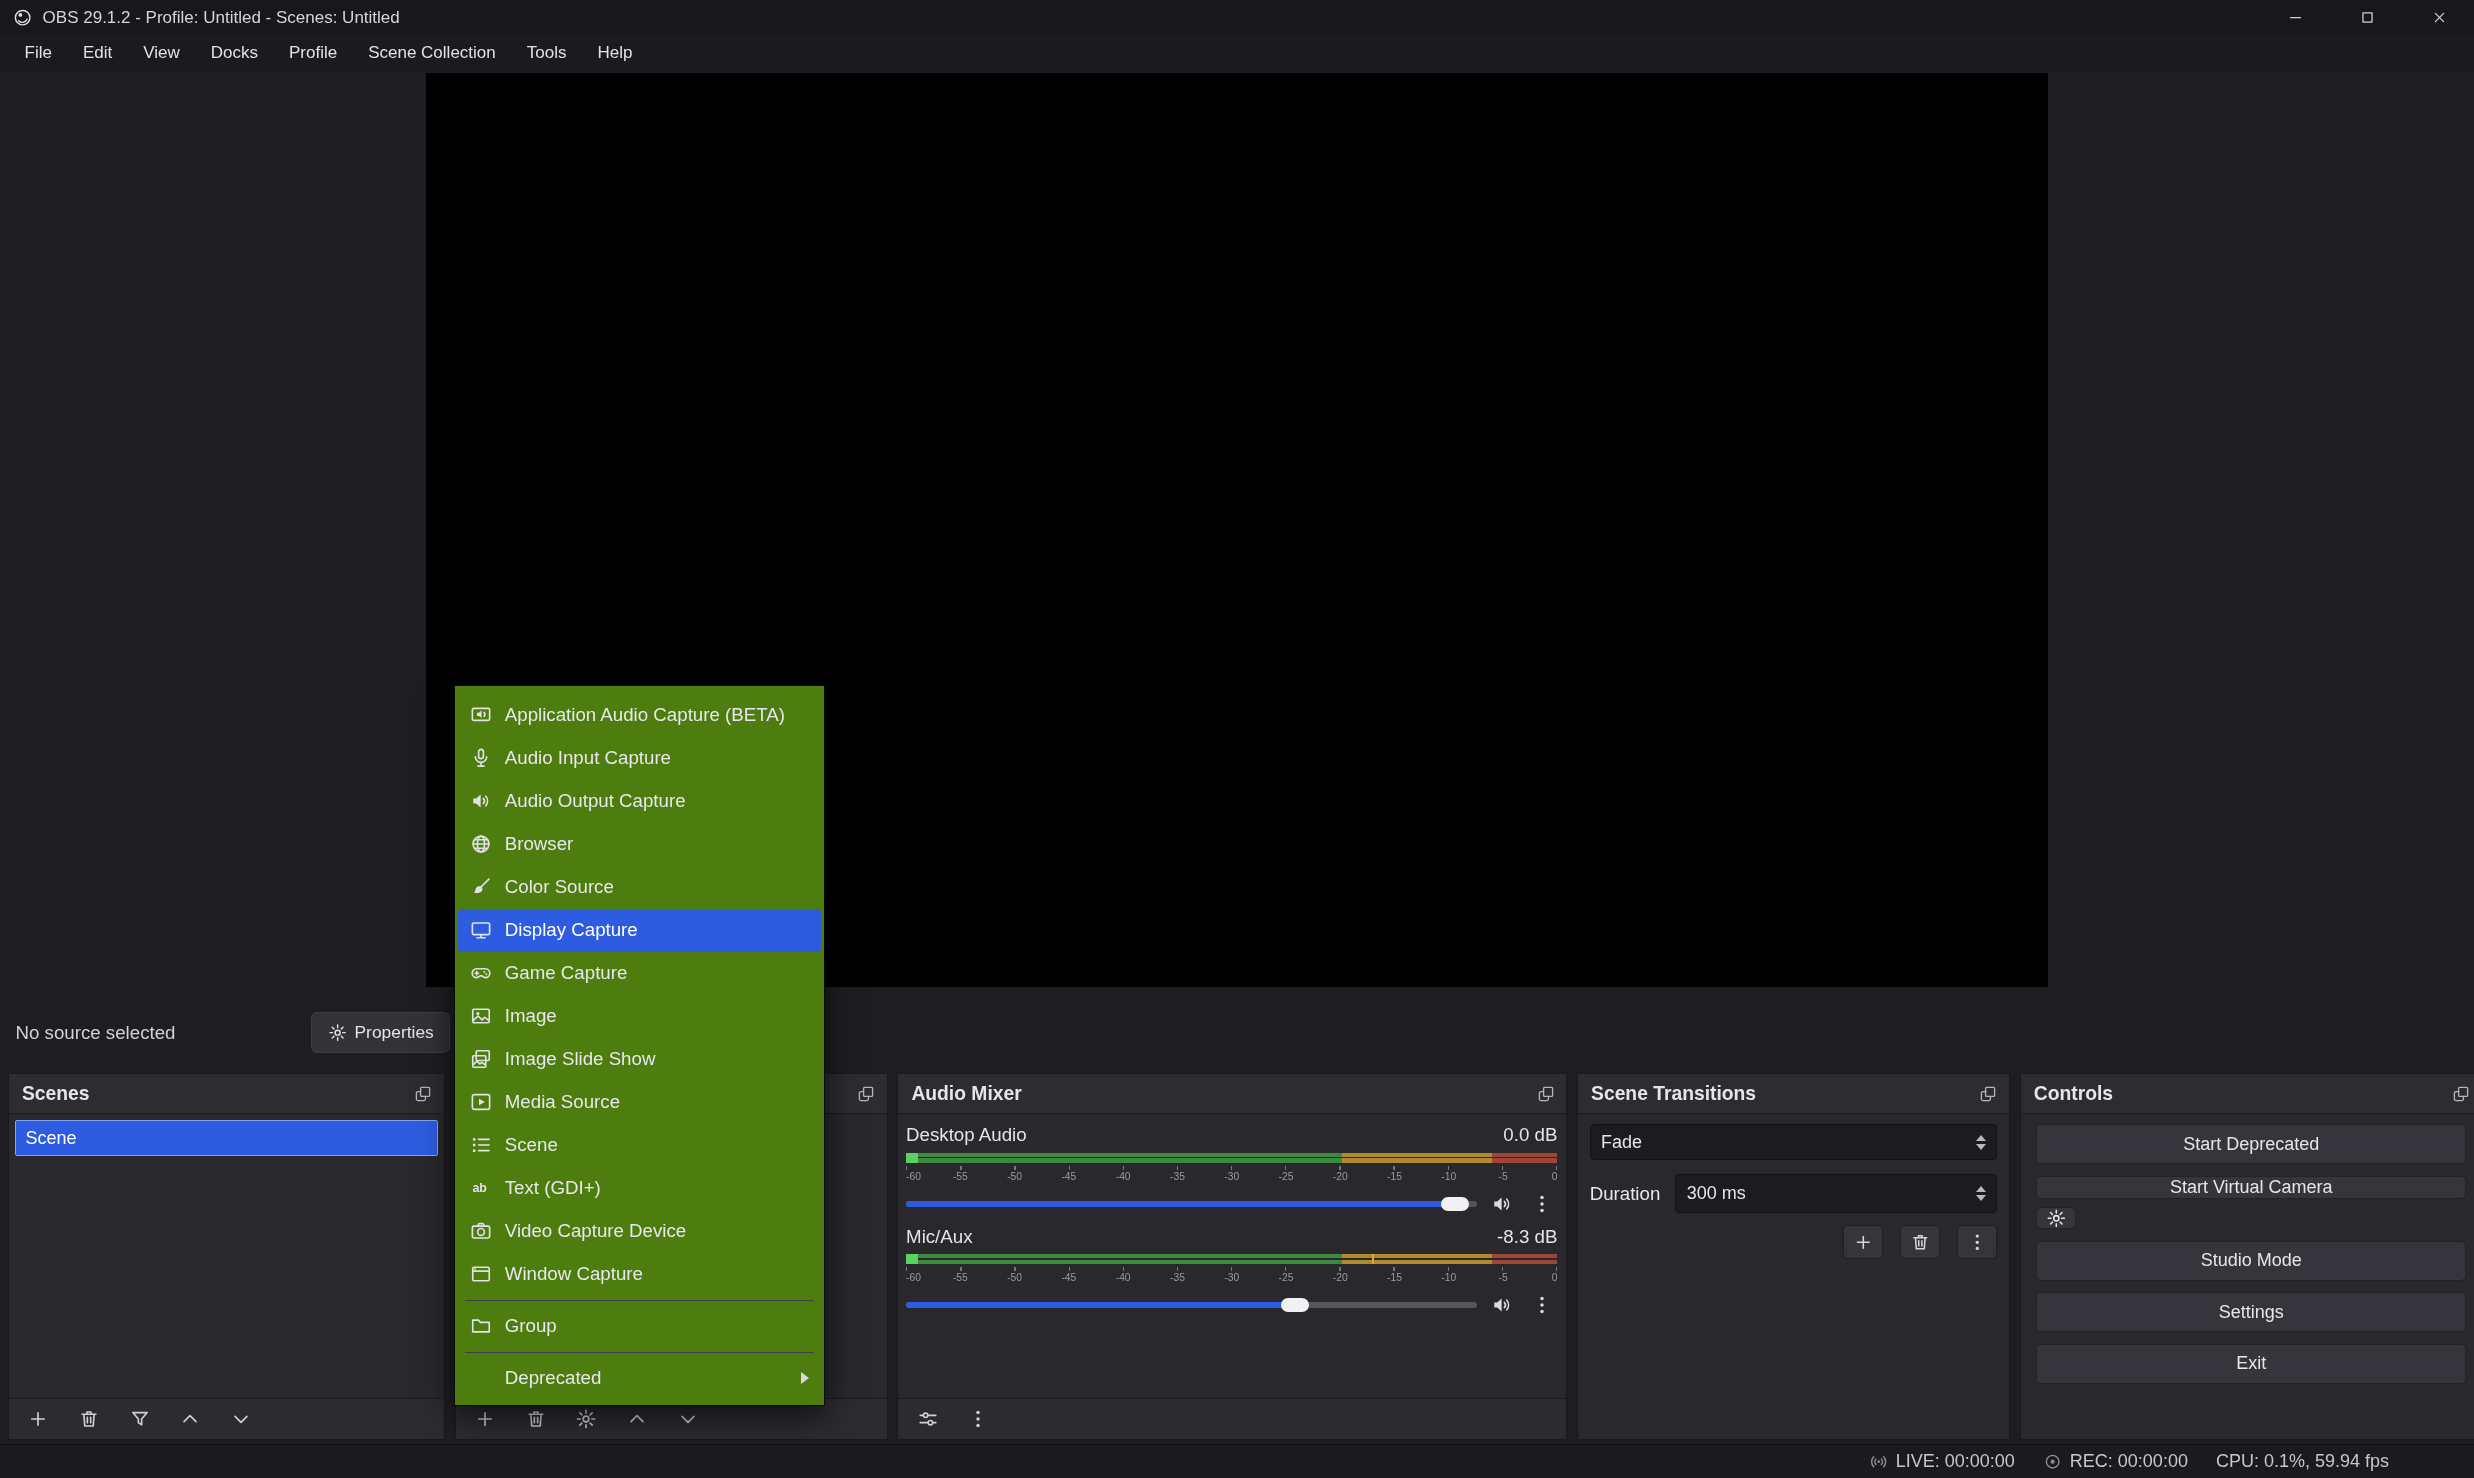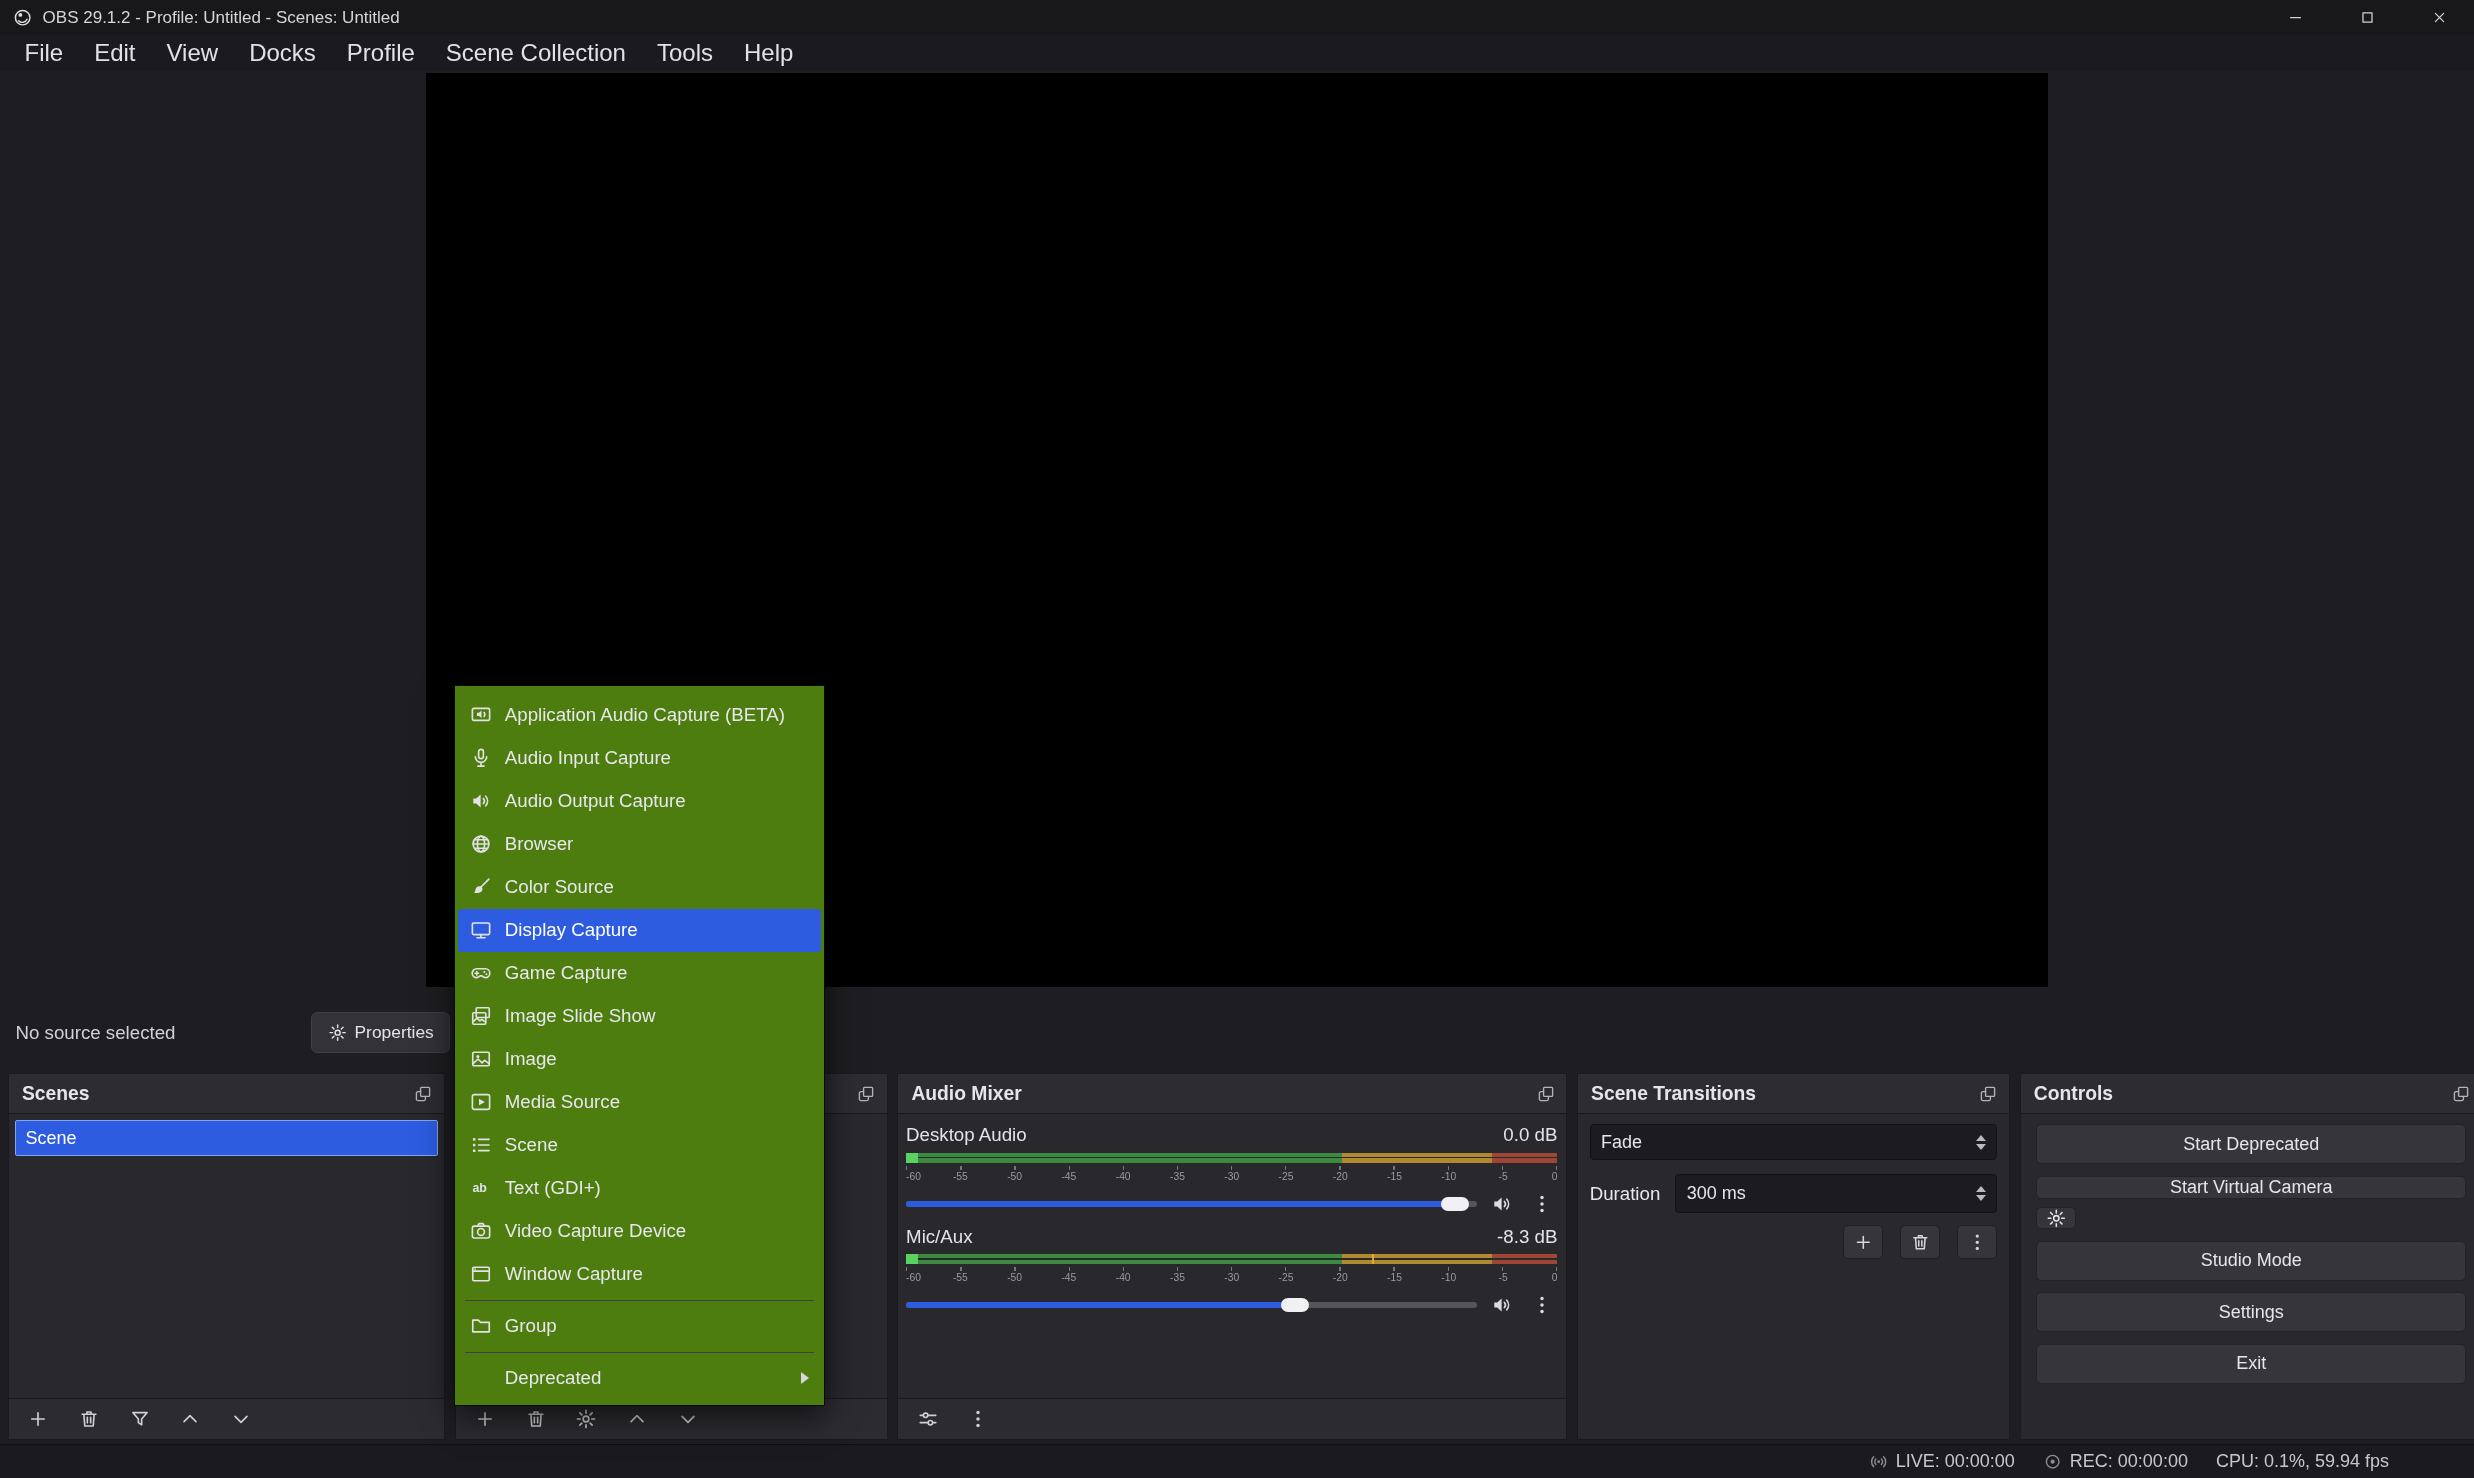--- a/index.html
+++ b/index.html
@@ -18,21 +18,21 @@
               display:flex; align-items:center; gap:10.3px; padding-left:13px; }
   .logo { width:19.3px; height:19.3px; color:#dedee2; flex:none; }
   .title-text { font-size:17px; color:#d6d6da; white-space:nowrap; }
   .win-controls { margin-left:auto; display:flex; height:100%; }
   .win-btn { width:72px; height:100%; display:flex; align-items:center; justify-content:center; color:#d2d2d6; }
   .win-btn .icon { width:17px; height:17px; }
 
   
   .menubar { position:absolute; left:0; top:35px; width:100%; height:36px; background:#1b1b1f;
              display:flex; align-items:stretch; padding-left:9px; }
-  .menu-entry { font-size:24px; color:#e2e2e6; padding:0 15.5px; display:flex; align-items:center; }
+  .menu-entry { font-size:17px; color:#e2e2e6; padding:0 15.5px; display:flex; align-items:center; }
 
   
   .preview { position:absolute; left:426px; top:73px; width:1622px; height:914px; background:#000; }
 
   
   .src-row { position:absolute; left:0; top:1010px; width:100%; height:45px; }
   .src-msg { position:absolute; left:15.5px; top:0; height:45px; display:flex; align-items:center;
              font-size:18.7px; color:#d2d2d6; }
   .props-btn { position:absolute; left:311px; top:1.9px; height:41px; padding:0 15.5px;
                display:flex; align-items:center; gap:7.7px; background:#323237; border:0.6px solid #3f3f45;
@@ -632,36 +632,36 @@
           <path d="M7.4 10.4v3.8M5.5 12.3h3.8"></path>
           <circle cx="15.6" cy="10.9" r="1.1" fill="currentColor" stroke="none"></circle>
           <circle cx="17.9" cy="13.3" r="1.1" fill="currentColor" stroke="none"></circle>
         </svg>
       </span>
       <span class="mi-label">Game Capture</span>
     </div>
     <div class="menu-item">
       <span class="mi-icon icon">
         <svg viewBox="0 0 24 24" fill="none" stroke="currentColor" stroke-width="1.8" stroke-linecap="round" stroke-linejoin="round">
+          <rect x="3" y="4.6" width="18" height="14.8" rx="1.4"></rect>
+          <circle cx="8.6" cy="9.4" r="1.7" fill="currentColor" stroke="none"></circle>
+          <path d="M3.6 16.8l5.2-4.8 4.4 4.2 2.8-2.8 4.4 3.4"></path>
+        </svg>
+      </span>
+      <span class="mi-label">Image</span>
+    </div>
+    <div class="menu-item">
+      <span class="mi-icon icon">
+        <svg viewBox="0 0 24 24" fill="none" stroke="currentColor" stroke-width="1.8" stroke-linecap="round" stroke-linejoin="round">
           <rect x="6.8" y="3" width="14.2" height="10.6" rx="1"></rect>
           <rect x="3" y="8.4" width="14.2" height="12.6" rx="1"></rect>
           <path d="M4.2 17.6l3.4-3.2 3.2 3 2-1.8 3.2 2.4"></path>
         </svg>
       </span>
       <span class="mi-label">Image Slide Show</span>
-    </div>
-    <div class="menu-item">
-      <span class="mi-icon icon">
-        <svg viewBox="0 0 24 24" fill="none" stroke="currentColor" stroke-width="1.8" stroke-linecap="round" stroke-linejoin="round">
-          <rect x="3" y="4.6" width="18" height="14.8" rx="1.4"></rect>
-          <circle cx="8.6" cy="9.4" r="1.7" fill="currentColor" stroke="none"></circle>
-          <path d="M3.6 16.8l5.2-4.8 4.4 4.2 2.8-2.8 4.4 3.4"></path>
-        </svg>
-      </span>
-      <span class="mi-label">Image</span>
     </div>
     <div class="menu-item">
       <span class="mi-icon icon">
         <svg viewBox="0 0 24 24" fill="none" stroke="currentColor" stroke-width="1.8" stroke-linecap="round" stroke-linejoin="round">
           <rect x="2.6" y="4" width="18.8" height="16" rx="2"></rect>
           <path d="M9.8 8.4l6.4 3.6-6.4 3.6z" fill="currentColor" stroke="none"></path>
         </svg>
       </span>
       <span class="mi-label">Media Source</span>
     </div>

